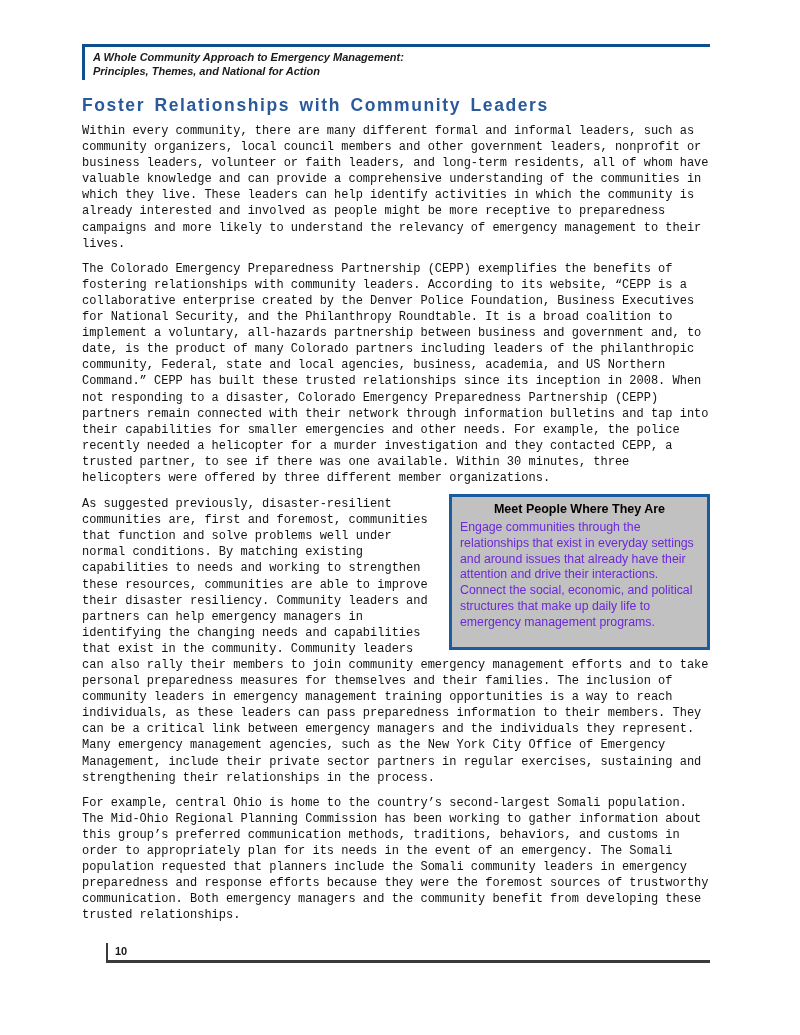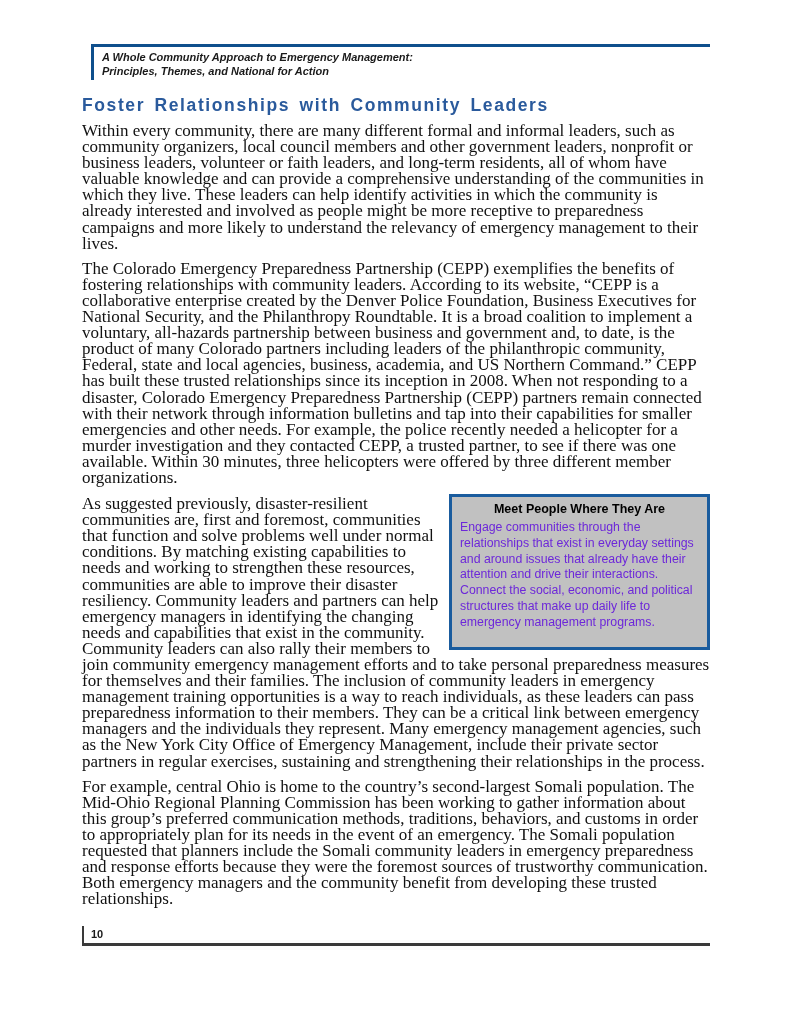--- a/index.html
+++ b/index.html
@@ -15,21 +15,21 @@
   body {
     width: 800px; height: 1035px; overflow: hidden;
     font-family: "Liberation Serif", "DejaVu Serif", serif;
     color: var(--text-color);
   }
   .page {
     width: 800px; height: 1035px;
     padding: 44px 90px 0 82px;
   }
   
-  .header { border-top: 3px solid var(--accent-blue); margin-left: 9px; }
+  .header { border-top: 3px solid var(--accent-blue); }
   .header-title-block {
     border-left: 3px solid var(--accent-blue);
     padding: 3px 0 2px 8px;
   }
   .header-line {
     font-family: "Liberation Sans", "DejaVu Sans", sans-serif;
     font-size: 11px; line-height: 14px;
     font-weight: bold; font-style: italic;
     color: #1a1a1a;
   }
@@ -38,22 +38,23 @@
     margin: 15px 0 0 0;
     font-family: "Liberation Sans", "DejaVu Sans", sans-serif;
     font-size: 17.5px; line-height: 20px;
     font-weight: bold; 
     letter-spacing: 1.6px; word-spacing: 3px;
     color: var(--heading-blue);
   }
   
   .body-para {
     margin: 9px 0 0 0;
-    font-size: 17px; line-height: 16.1px;
+    font-size: 12px; line-height: 16.1px;
     text-align: left;
+    font-family: Liberation Mono, monospace;
   }
   .body-para.first { margin-top: 8px; }
   .wrap-section { margin-top: 10px; }
   .wrap-section .body-para { margin-top: 0; }
   
   .callout {
     float: right;
     width: 261px;
     margin: -2px 0 6px 10px;
     border: 3px solid var(--callout-border);
@@ -66,20 +67,21 @@
     line-height: 16px; margin-bottom: 3px; color: #000;
   }
   .callout-body {
     font-size: 12.3px; line-height: 15.8px; color: #6d28d9;
   }
   .clearfix::after { content: ""; display: table; clear: both; }
   
   .footer {
     margin-top: 19px;
     border-bottom: 3px solid var(--footer-rule);
+    margin-left: 24px;
   }
   .page-number {
     display: block;
     border-left: 2px solid var(--footer-rule);
     padding: 2px 0 2px 7px;
     font-family: "Liberation Sans", "DejaVu Sans", sans-serif;
     font-size: 11px; font-weight: bold; line-height: 13px;
     color: #1a1a1a;
   }
 </style>

